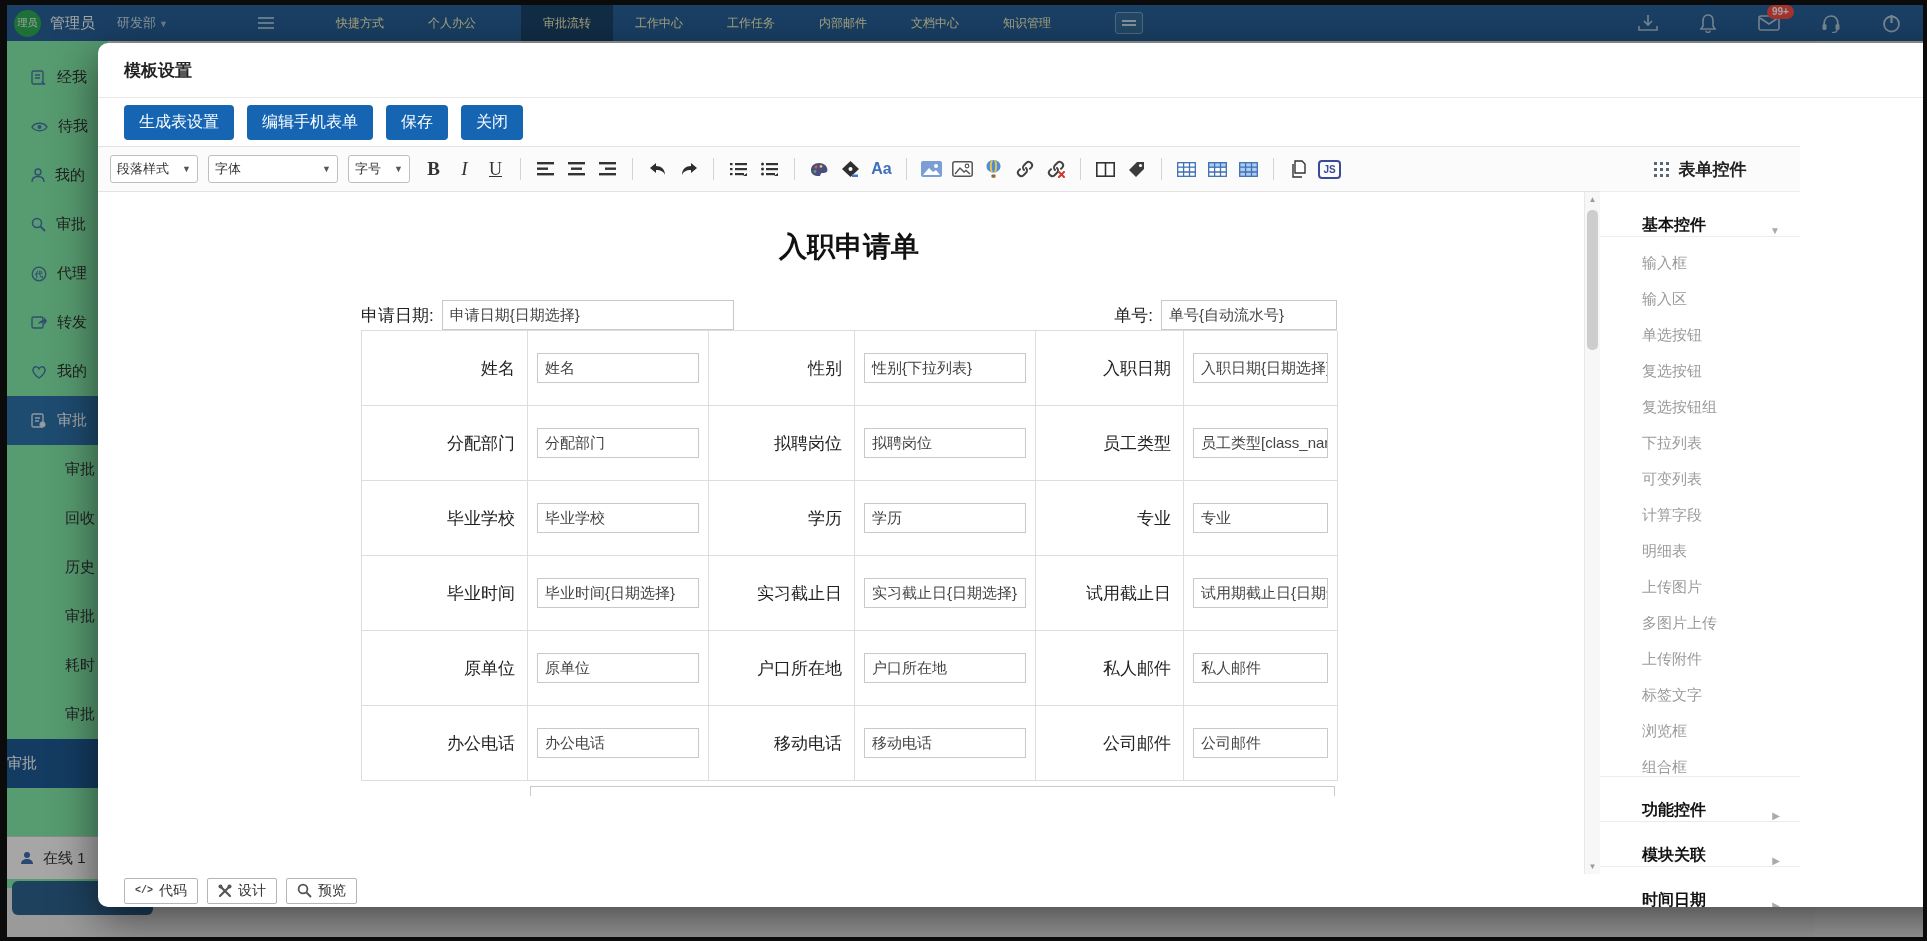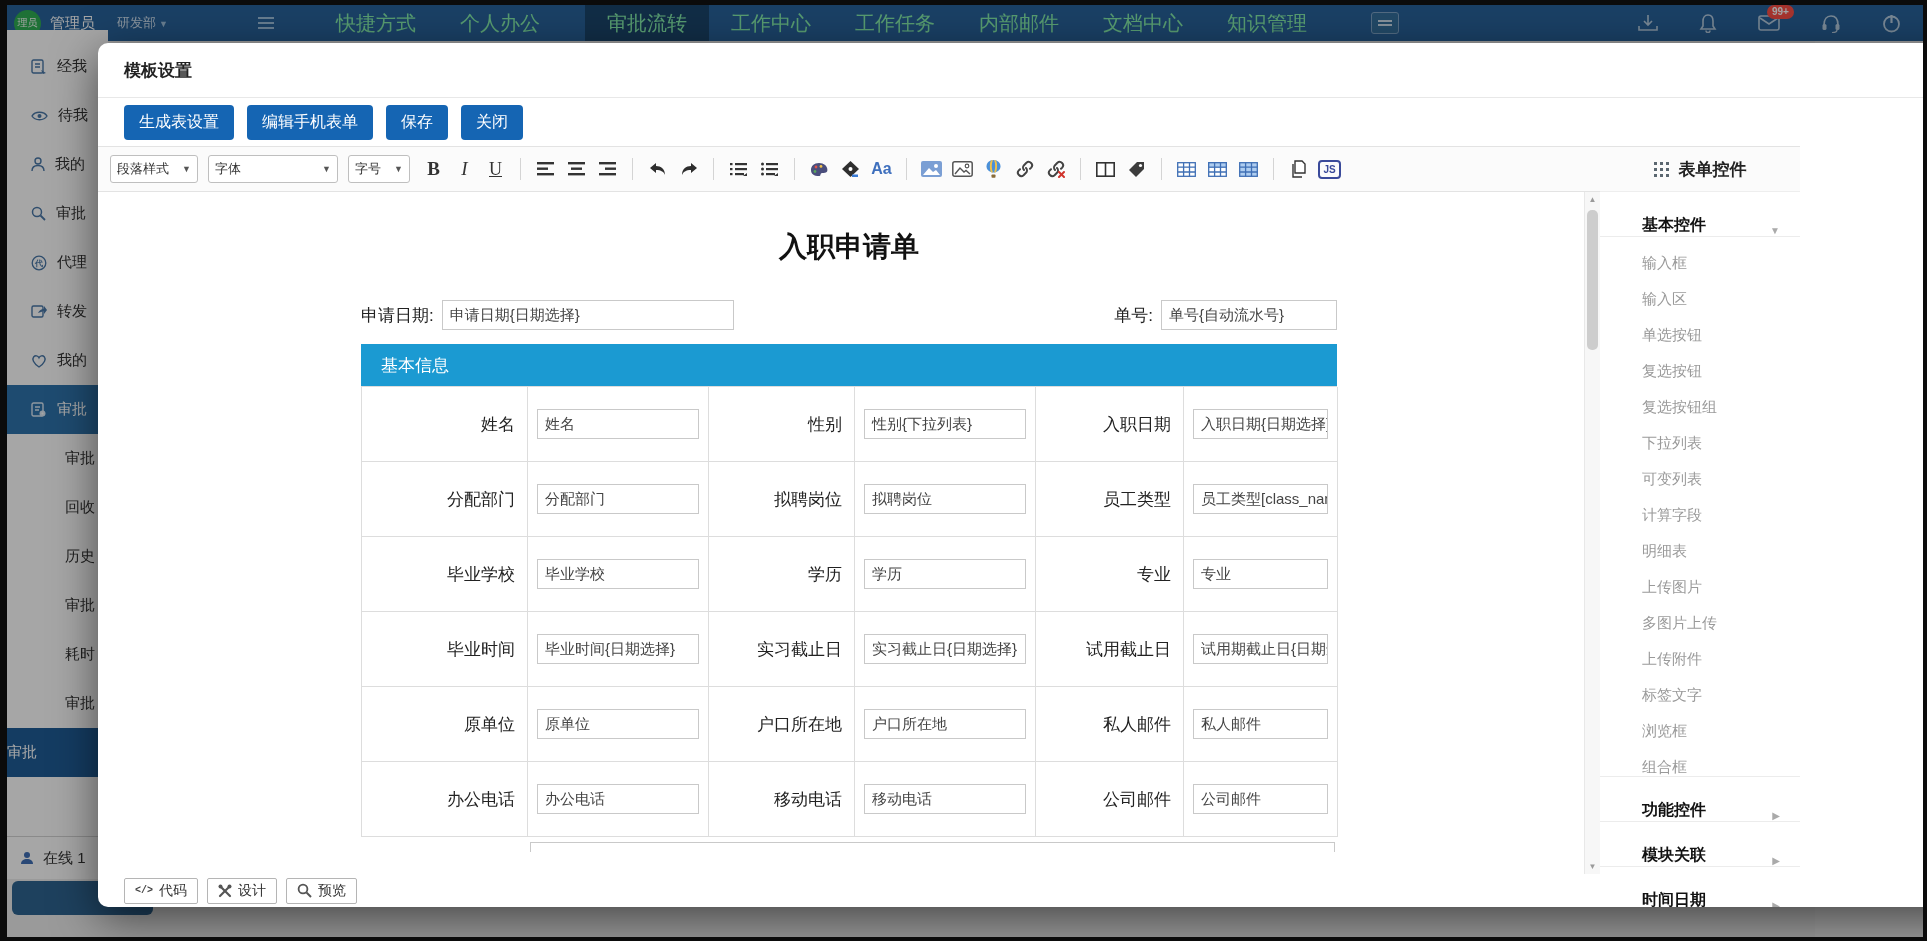--- a/index.html
+++ b/index.html
@@ -11,29 +11,29 @@
   .frame.r{right:0;top:0;width:4px;height:100%}.frame.b{left:0;bottom:0;width:100%;height:4px}
   
   .topbar{position:absolute;left:0;top:5px;width:100%;height:36px;background:#28639b;display:flex;align-items:center;z-index:1;}
   .avatar{width:27px;height:27px;border-radius:50%;background:#2fae53;color:#fff;font-size:10px;display:flex;align-items:center;justify-content:center;margin-left:14px;flex:none;}
   .tb-user{color:#fff;font-size:15px;margin-left:9px;white-space:nowrap;}
   .tb-dept{color:#cfe0ef;font-size:13px;margin-left:22px;white-space:nowrap;}
   .tb-caret{color:#9fc0dd;font-size:9px;margin-left:3px;}
   .tb-burger{margin-left:90px;display:flex;flex-direction:column;gap:3px;}
   .tb-burger i{display:block;width:16px;height:2px;background:#9fc0dd;}
   .nav{display:flex;align-items:stretch;height:100%;margin-left:40px;}
-  .nav-item{color:#86efac;font-size:20px;padding:0 22px;display:flex;align-items:center;white-space:nowrap;cursor:pointer;}
+  .nav-item{color:#fef9c3;font-size:12px;padding:0 22px;display:flex;align-items:center;white-space:nowrap;cursor:pointer;}
   .nav-item.active{background:rgba(0,0,0,0.30);margin-left:23px;}
   .tb-boxmenu{width:26px;height:20px;border:1px solid #7fa5c8;border-radius:3px;margin-left:42px;display:flex;flex-direction:column;justify-content:center;align-items:center;gap:2px;background:#35709f;}
   .tb-boxmenu i{display:block;width:14px;height:2px;background:#cfe0ef;}
   .tb-right{position:absolute;right:26px;top:0;height:100%;display:flex;align-items:center;gap:41px;}
   .tb-ic{position:relative;color:#b9d0e4;display:flex;align-items:center;}
   .badge{position:absolute;top:-10px;left:9px;background:#ff5148;color:#fff;font-size:10px;font-weight:bold;border-radius:8px;padding:1px 5px;line-height:12px;}
   
-  .sidebar{position:absolute;left:7px;top:30px;width:101px;height:847px;background:#ffffff;z-index:1;padding-top:12px;box-sizing:border-box;}
+  .sidebar{position:absolute;left:7px;top:41px;width:101px;height:847px;background:#86efac;z-index:1;padding-top:12px;box-sizing:border-box;}
   .sb-row{height:49px;display:flex;align-items:center;font-size:15px;color:#333;overflow:hidden;white-space:nowrap;cursor:pointer;}
   .sb-row .sb-ic{margin-left:24px;margin-right:10px;flex:none;color:#4a78a8;display:flex;}
   .sb-row.indent{padding-left:58px;}
   .sb-row.grp{background:#2e74ad;color:#fff;}.sb-row.grp .sb-ic{color:#dce9f5;}
   .sb-row.sel{background:#1f5d97;color:#fff;}
   .sb-online{position:absolute;left:7px;top:836px;width:101px;height:42px;border-top:1px solid #d5d5d5;background:#fff;display:flex;align-items:center;font-size:15px;color:#333;z-index:1;overflow:hidden;white-space:nowrap;}
   .sb-online .sb-ic{margin:0 8px 0 12px;color:#3f6fb5;}
   .sb-darkbox{position:absolute;left:12px;top:881px;width:141px;height:34px;background:#2f6591;border-radius:6px;z-index:1;}
   
   .rstrip{position:absolute;left:1815px;top:41px;width:108px;height:896px;background:#f2f2f2;z-index:1;}
@@ -507,21 +507,20 @@
             <div class="f-meta">
               <div class="grp">
                 <span>申请日期:</span>
                 <div class="ibox" style="width:292px">申请日期{日期选择}</div>
               </div>
               <div class="grp">
                 <span>单号:</span>
                 <div class="ibox" style="width:176px">单号{自动流水号}</div>
               </div>
             </div>
-            <div class="f-banner">基本信息</div>
             <div class="f-table" id="ftable">
                 <div class="cell lbl">姓名</div>
                 <div class="cell inp">
                   <div class="ibox">姓名</div>
                 </div>
                 <div class="cell lbl">性别</div>
                 <div class="cell inp">
                   <div class="ibox">性别{下拉列表}</div>
                 </div>
                 <div class="cell lbl">入职日期</div>

